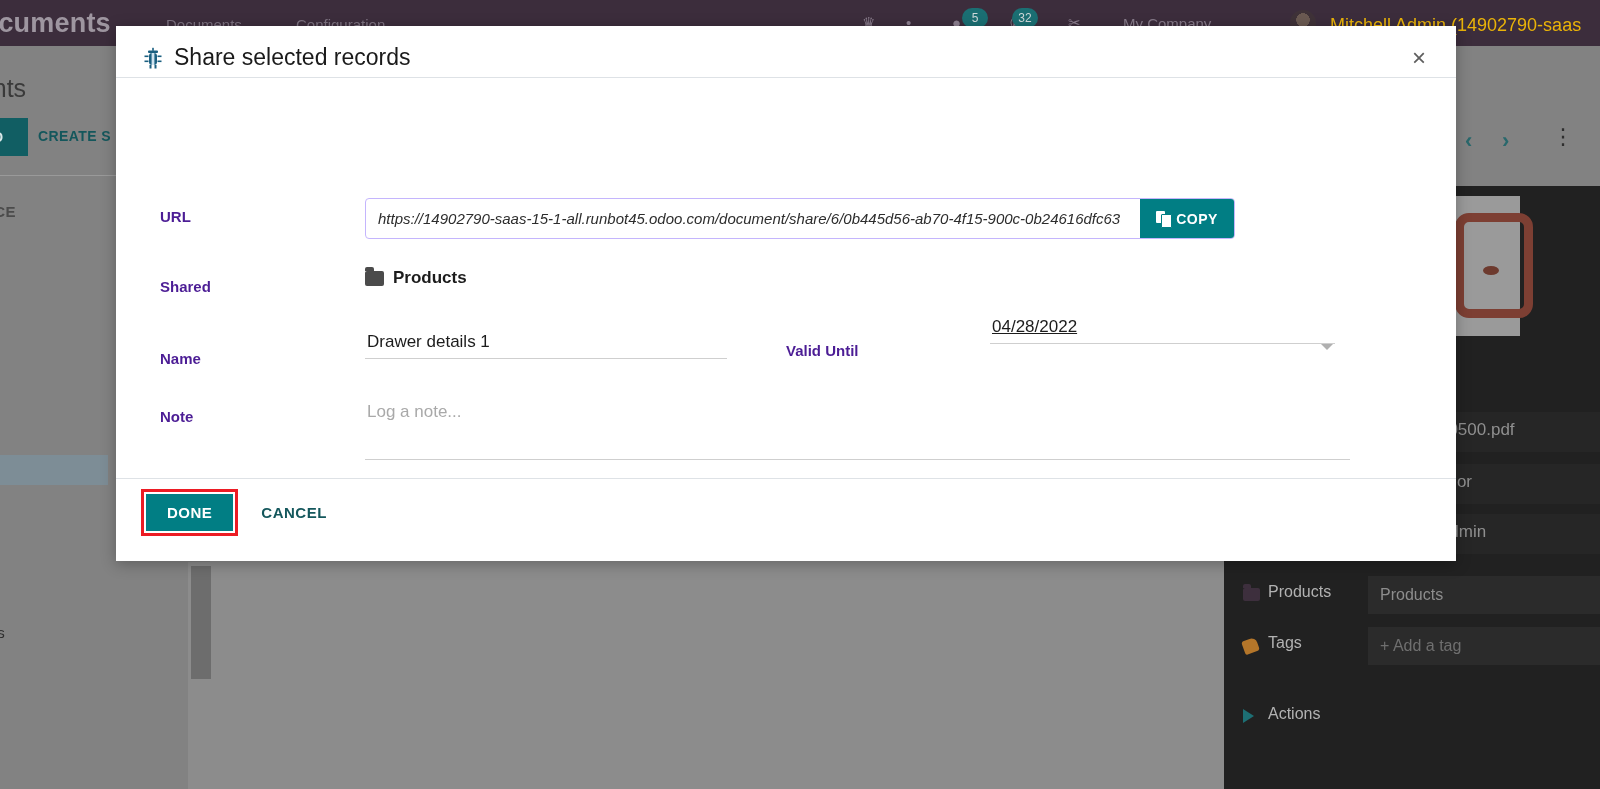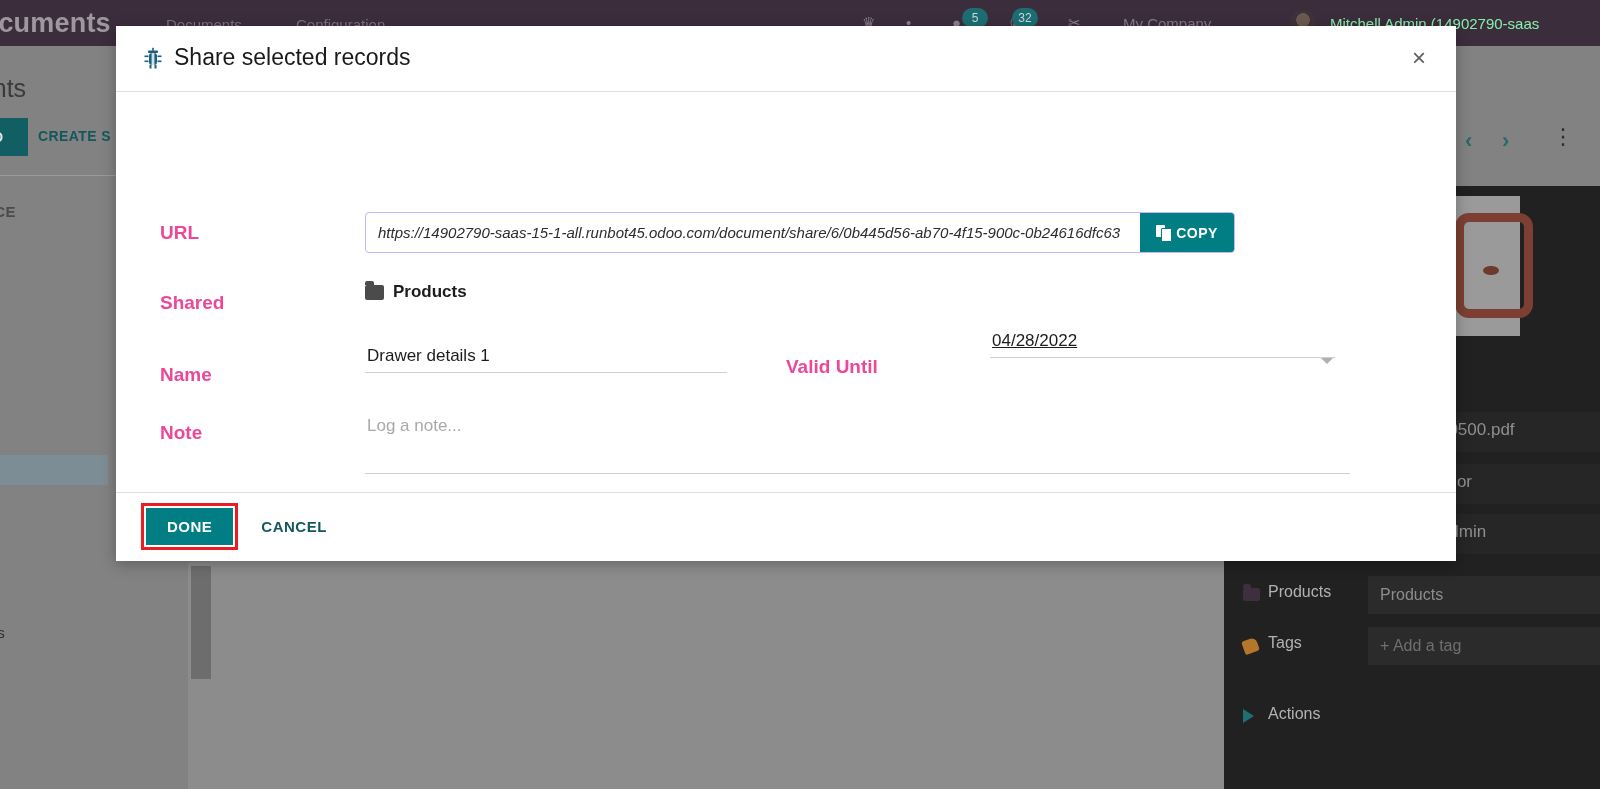--- a/index.html
+++ b/index.html
@@ -36,21 +36,21 @@
   }
   .bg-company {
     position: absolute; left: 1123px; top: 15px; font-size: 15px; color: #877b8a;
   }
   .bg-avatar {
     position: absolute; left: 1290px; top: 10px; width: 26px; height: 26px;
     border-radius: 50%;
     background: radial-gradient(circle at 50% 38%, #6b5a52 0 32%, #3f3238 33% 100%);
   }
   .bg-user {
-    position: absolute; left: 1330px; top: 15px; font-size: 15px; color: #86efac;
+    position: absolute; left: 1330px; top: 15px; font-size: 18px; color: #eab308;
     white-space: nowrap;
   }
 
   
   .bg-body {
     position: absolute; left: 0; top: 46px; width: 1600px; height: 743px;
     background: #828282;
   }
   .bg-breadcrumb {
     position: absolute; left: -42px; top: 74px;
@@ -158,42 +158,42 @@
     border-top: 7px solid transparent; border-bottom: 7px solid transparent;
   }
 
   
   .modal {
     position: absolute; left: 116px; top: 26px; width: 1340px; height: 535px;
     background: #ffffff;
     box-shadow: 0 3px 14px rgba(0,0,0,.28);
   }
   .modal-header {
-    position: relative; height: 66px; border-bottom: 1px solid #dee2e6;
+    position: relative; height: 52px; border-bottom: 1px solid #dee2e6;
     display: flex; align-items: center;
   }
   .modal-bug-icon {
     position: absolute; left: 25px; top: 21px; width: 24px; height: 24px;
   }
   .modal-title {
     position: absolute; left: 58px; top: 18px;
     font-size: 23px; color: #1a1a1a; font-weight: normal;
   }
   .modal-close {
     position: absolute; right: 22px; top: 16px;
     font-size: 24px; color: #5e5e5e; background: none; border: none;
     cursor: pointer; line-height: 1; padding: 4px 8px;
     font-family: "Liberation Sans", sans-serif;
   }
 
   .modal-body { position: relative; height: 400px; }
 
   .row-label {
     position: absolute; left: 44px;
-    font-size: 19px; color: #ec4899; font-weight: bold;
+    font-size: 15px; color: #4c1d95; font-weight: bold;
   }
 
   
   .url-wrap {
     position: absolute; left: 249px; top: 120px; width: 870px; height: 41px;
     display: flex; border: 1px solid #c4b5fd; border-radius: 4px; overflow: hidden;
     background: #fff;
   }
   .url-input {
     flex: 1; border: none; outline: none;

